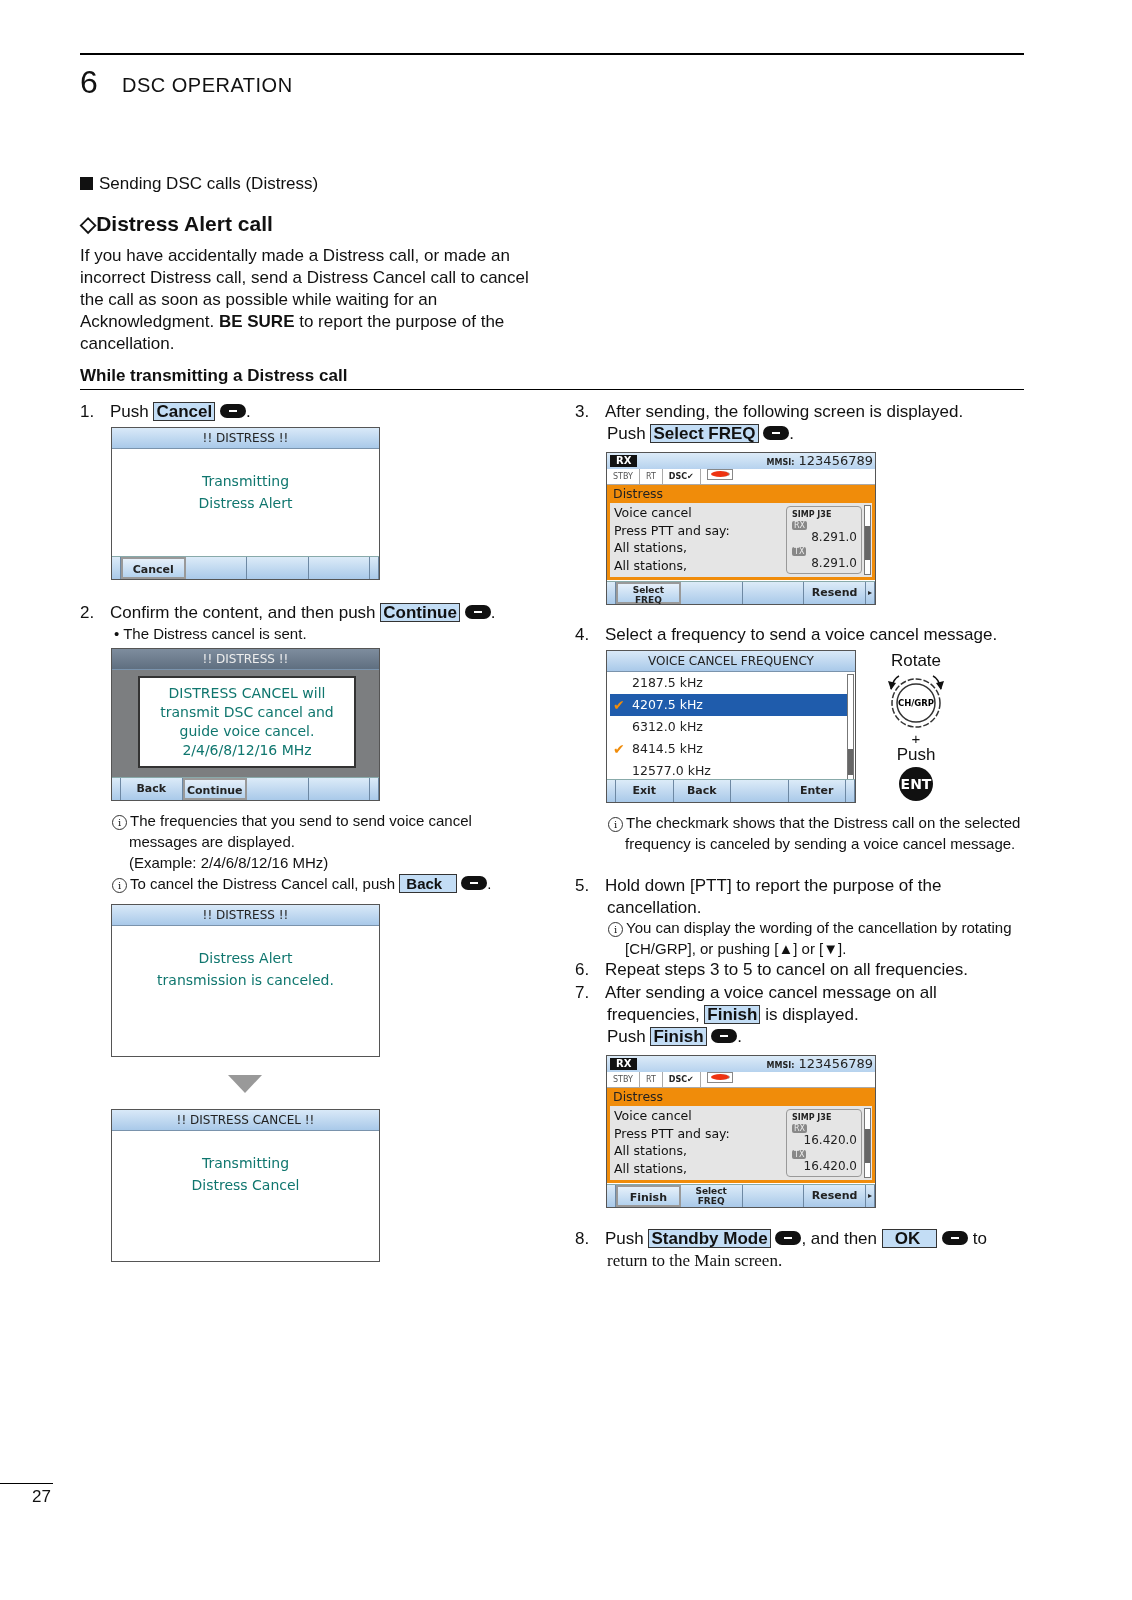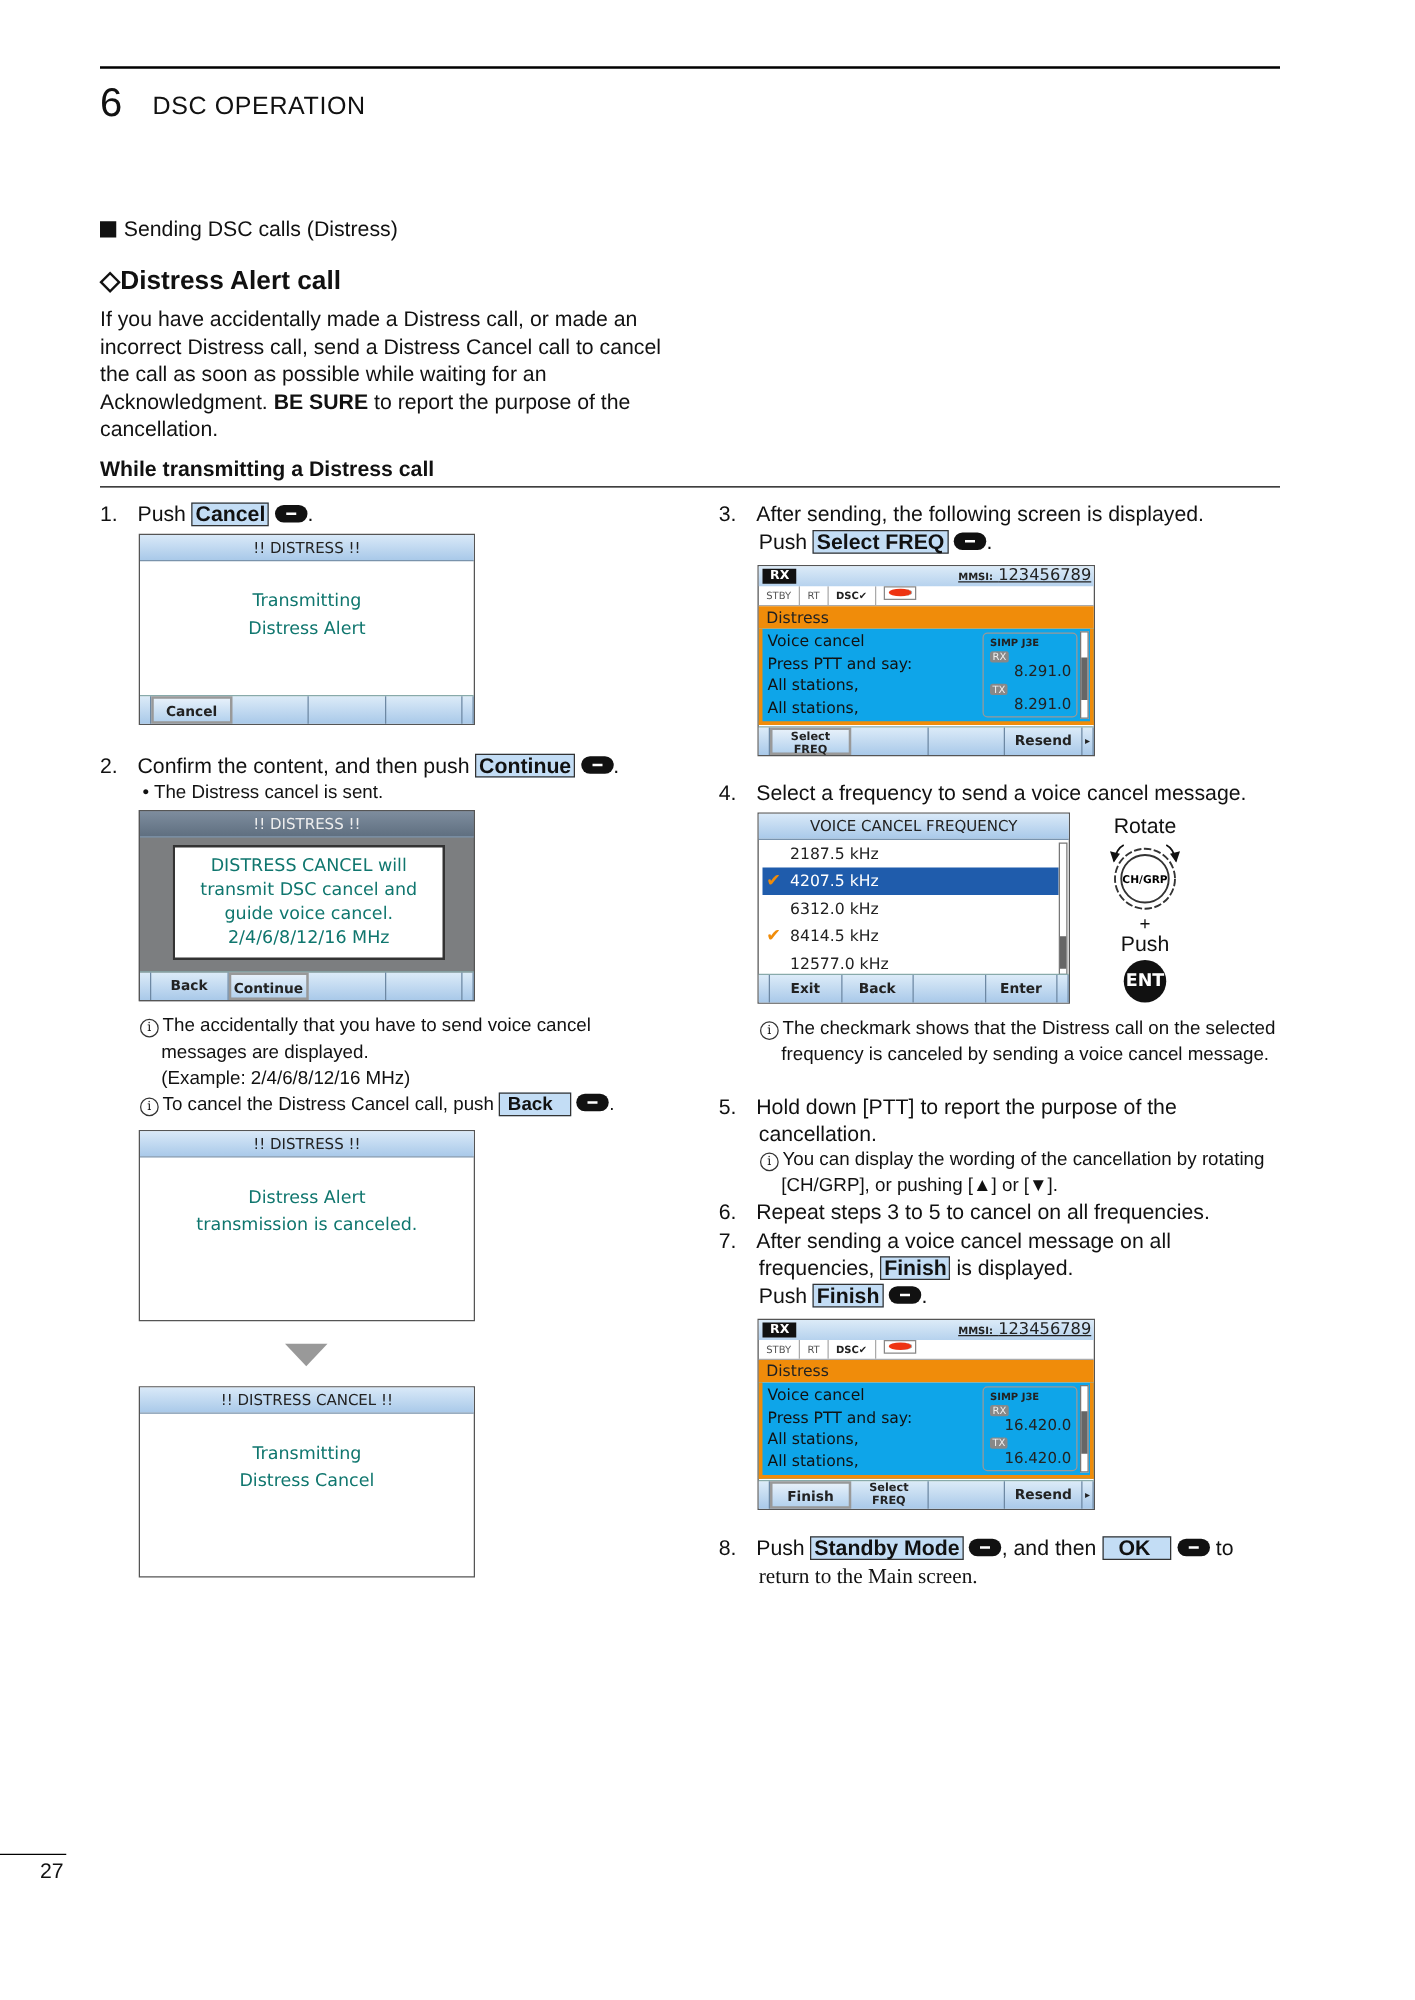--- a/index.html
+++ b/index.html
@@ -31,26 +31,26 @@
   .scr-body { text-align: center; font-size: 14px; line-height: 22px; color: #0f766e; }
   .softbar { position: absolute; left: 0; right: 0; bottom: 0; height: 22px; background: linear-gradient(#dcebf8, #a9c9e9); display: flex; border-top: 1px solid #8aa; }
   .soft { flex: 1; border-right: 1px solid #6d88a3; font-size: 11px; font-weight: bold; text-align: center; line-height: 22px; color: #222; }
   .soft.sel { border: 2px solid #999; background: linear-gradient(#e6f0fa, #b4d2ee); }
   .soft.edge { flex: 0 0 8px; }
   .soft.two { font-size: 9px; line-height: 10px; padding-top: 1px; }
 
   
   .rxbar { height: 16px; background: linear-gradient(#dcebf8, #b6d2ee); position: relative; }
   .rxtag { position: absolute; left: 3px; top: 2px; background: #111; color: #fff; font-size: 10px; font-weight: bold; padding: 0 6px; line-height: 12px; }
-  .mmsi { position: absolute; right: 2px; top: 0px; font-size: 13px; color: #222; text-decoration: underline; }
+  .mmsi { position: absolute; right: 2px; top: 0px; font-size: 13px; color: #222; }
   .mmsi .lbl { font-size: 8px; font-weight: bold; }
   .statrow { height: 15px; display: flex; border-bottom: 1px solid #aaa; font-size: 8px; line-height: 15px; color: #555; }
   .statrow span { padding: 0 6px; border-right: 1px solid #aaa; }
   .distress-hdr { background: #f08c0a; color: #222; font-size: 12.5px; line-height: 18px; padding-left: 6px; }
-  .dsc-body { border: 3px solid #f08c0a; border-top: none; height: 74px; position: relative; background: #0ea5e9; }
+  .dsc-body { border: 3px solid #f08c0a; border-top: none; height: 74px; position: relative; background: #e5e5e5; }
   .dsc-lines { position: absolute; left: 4px; top: 1px; font-size: 12.5px; line-height: 17.5px; color: #111; }
   .freqbox { position: absolute; right: 10px; top: 3px; width: 74px; height: 66px; border: 1px solid #999; border-radius: 4px; font-size: 8px; color: #222; }
   .freqbox .mode { position:absolute; left:5px; top:3px; font-weight: bold; }
   .freqbox .tag { position:absolute; left: 5px; background:#888; color:#eee; font-size:8px; padding:0 2px; border-radius:2px; line-height: 9px; }
   .freqbox .val { position:absolute; right: 4px; font-weight: normal; font-size: 12px; }
   .vscroll { position: absolute; right: 1px; top: 2px; width: 5px; height: 68px; border: 1px solid #777; background: #fff; }
   .vscroll .thumb { position: absolute; left: 0; right: 0; top: 20px; height: 34px; background: #666; }
 
   
   .list-row { height: 22px; font-size: 12.5px; line-height: 22px; padding-left: 25px; color: #222; position: relative; }
@@ -112,21 +112,21 @@
   <div class="softbar">
     <div class="soft edge"></div>
     <div class="soft">Back</div>
     <div class="soft sel">Continue</div>
     <div class="soft"></div>
     <div class="soft"></div>
     <div class="soft edge"></div>
   </div>
 </div>
 <div class="abs note" style="left:112px; top:810px; width:430px;">
-  <div><span class="info">i</span><span>The accidentally that you have to send voice cancel</span></div>
+  <div><span class="info">i</span><span>The frequencies that you send to send voice cancel</span></div>
   <div style="padding-left:17px;">messages are displayed.</div>
   <div style="padding-left:17px;">(Example: 2/4/6/8/12/16 MHz)</div>
 </div>
 <div class="abs note" style="left:112px; top:873px;">
   <span class="info">i</span><span>To cancel the Distress Cancel call, push </span><span class="kbtn" style="padding:0 14px 0 6px;">Back</span> <span class="key"></span><span>.</span>
 </div>
 
 <div class="abs screen" style="left:111px; top:904px; width:269px; height:153px;">
   <div class="scr-title">!! DISTRESS !!</div>
   <div class="scr-body" style="padding-top:21px;">

